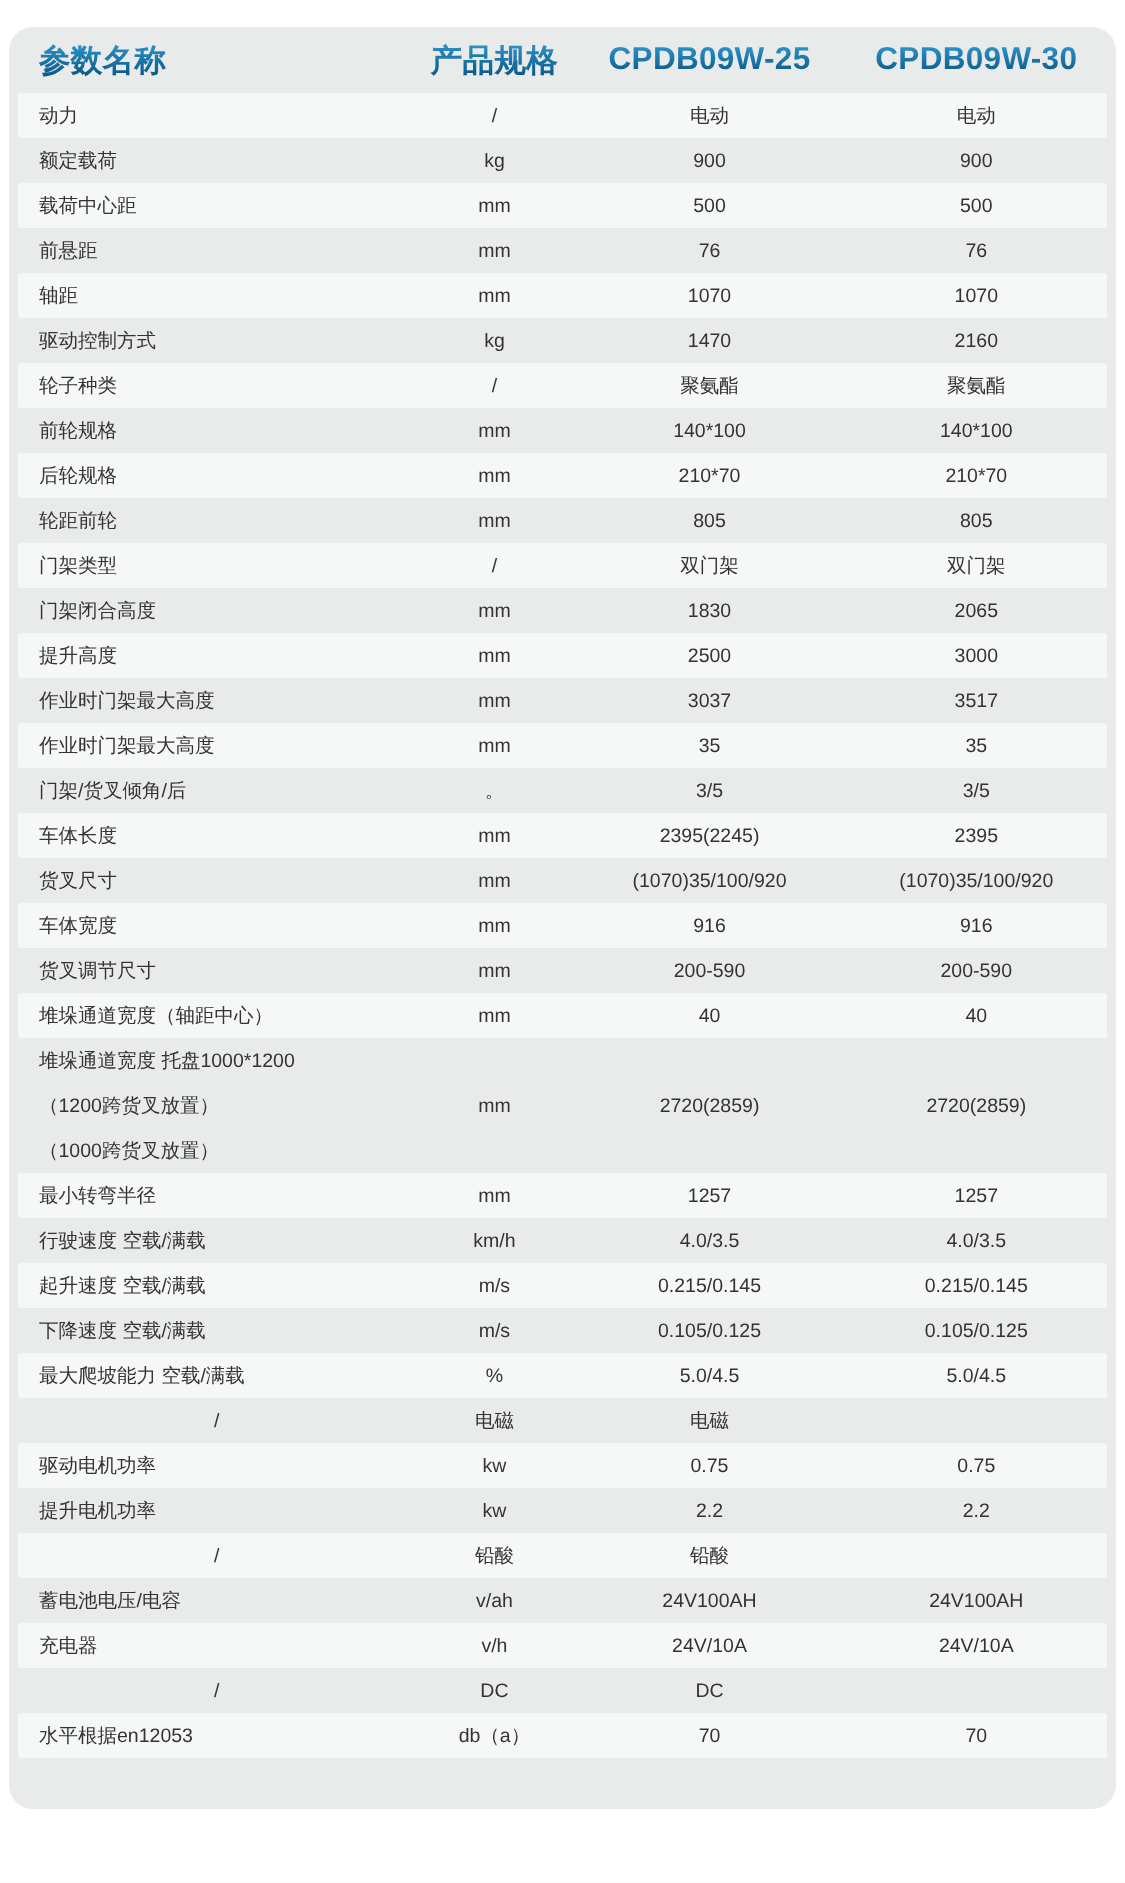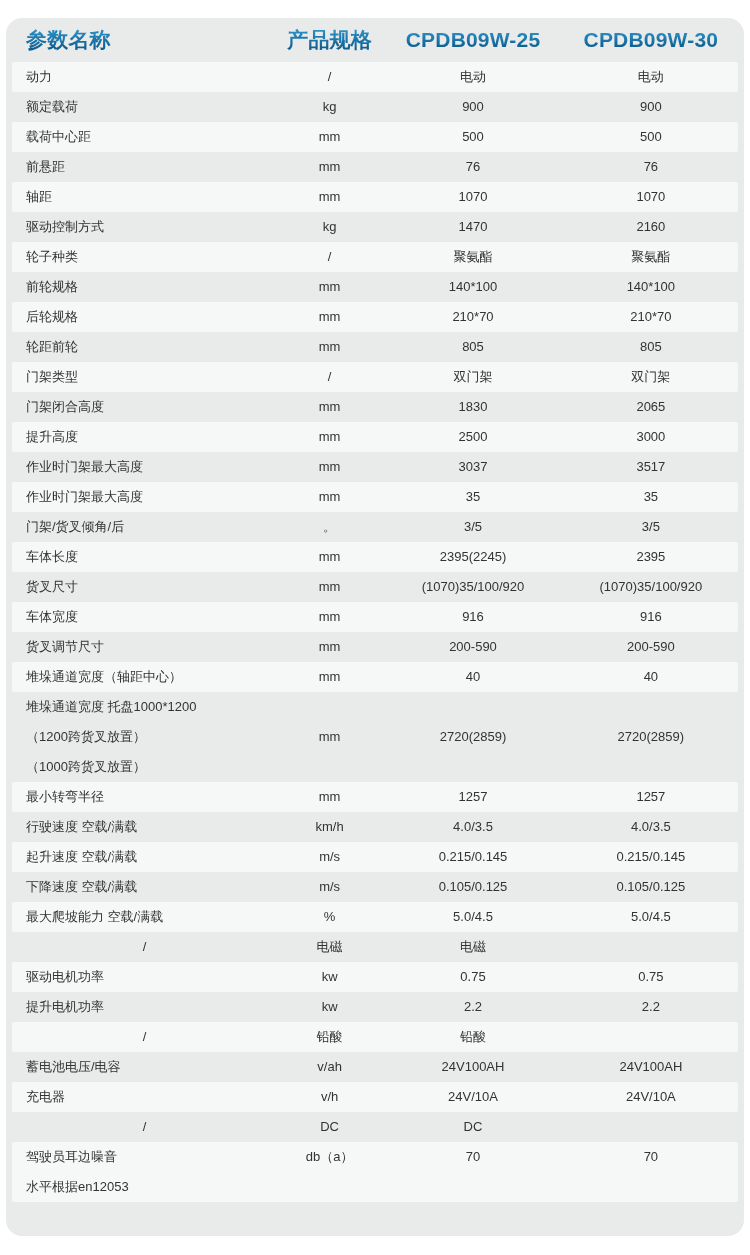--- a/index.html
+++ b/index.html
@@ -319,21 +319,20 @@
         <div class="c-v">24V/10A</div>
         <div class="c-v">24V/10A</div>
       </div>
       <div class="row">
         <div class="c-unit">/</div>
         <div class="c-v">DC</div>
         <div class="c-v">DC</div>
       </div>
       <div class="row lines2">
         <div class="c-name">
-          <div>驾驶员耳边噪音</div>
           <div>水平根据en12053</div>
         </div>
         <div class="c-unit">db（a）</div>
         <div class="c-v">70</div>
         <div class="c-v">70</div>
       </div>
     </div>
 </div>
 
 </body></html>

